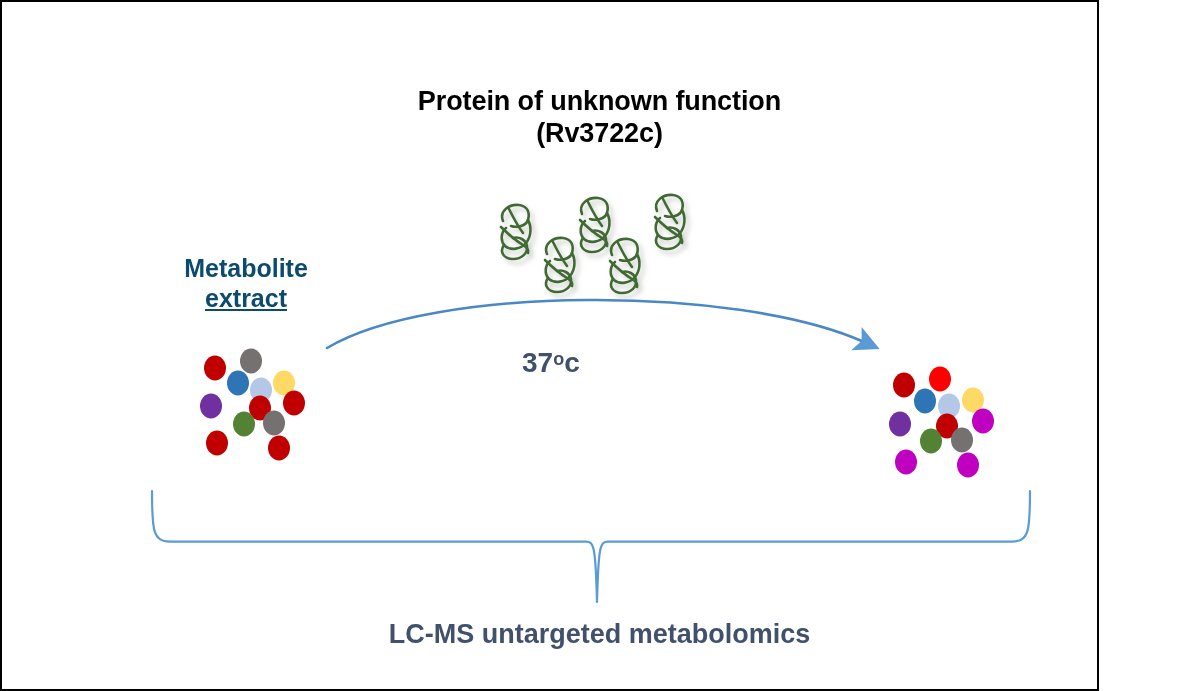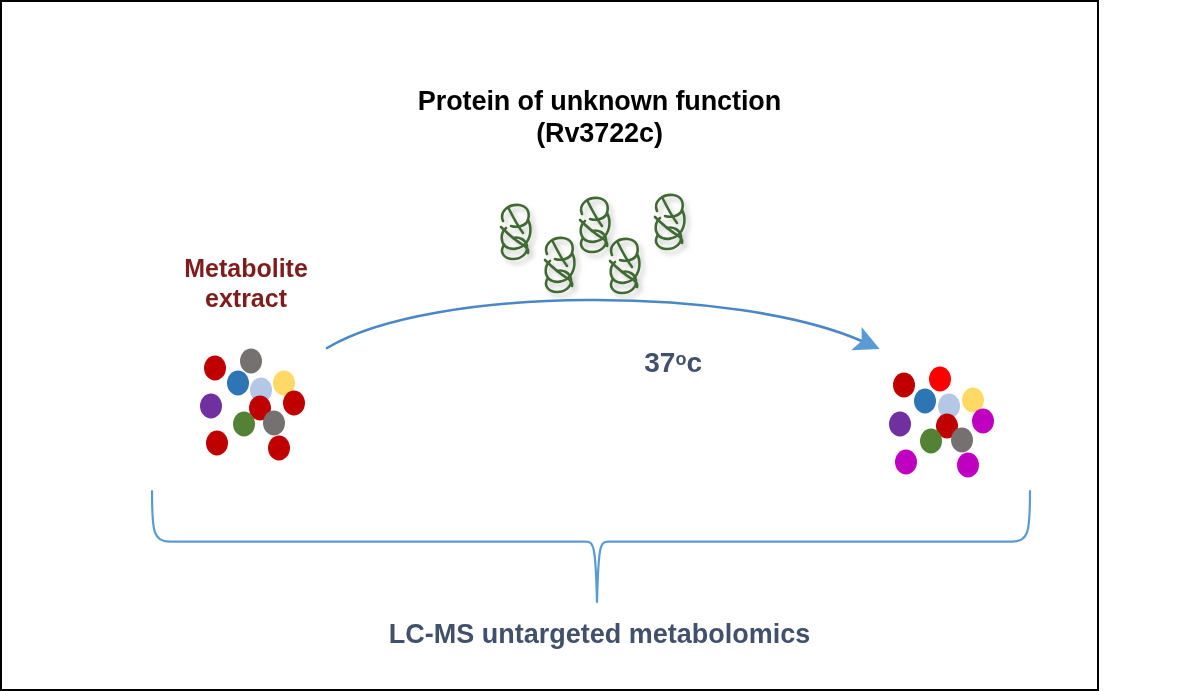--- a/index.html
+++ b/index.html
@@ -47,31 +47,32 @@
   }
   #protein-title .line2 {
     display: block;
   }
   #metabolite-label {
     left: 151px;
     top: 252px;
     width: 186px;
     text-align: center;
     white-space: normal;
-    color: #7f1d1d;
+    color: #0c4a6e;
     font-size: 25px;
   }
   #metabolite-label .line2 {
     display: block;
+    text-decoration: underline;
   }
   #temperature-label {
     left: 520px;
     top: 344px;
     width: 180px;
-    text-align: right;
+    text-align: left;
     color: #41516b;
     font-size: 28px;
   }
   #temperature-label .deg {
     font-size: 18px;
     vertical-align: 7px;
   }
   #lcms-label {
     left: 0;
     top: 617px;

